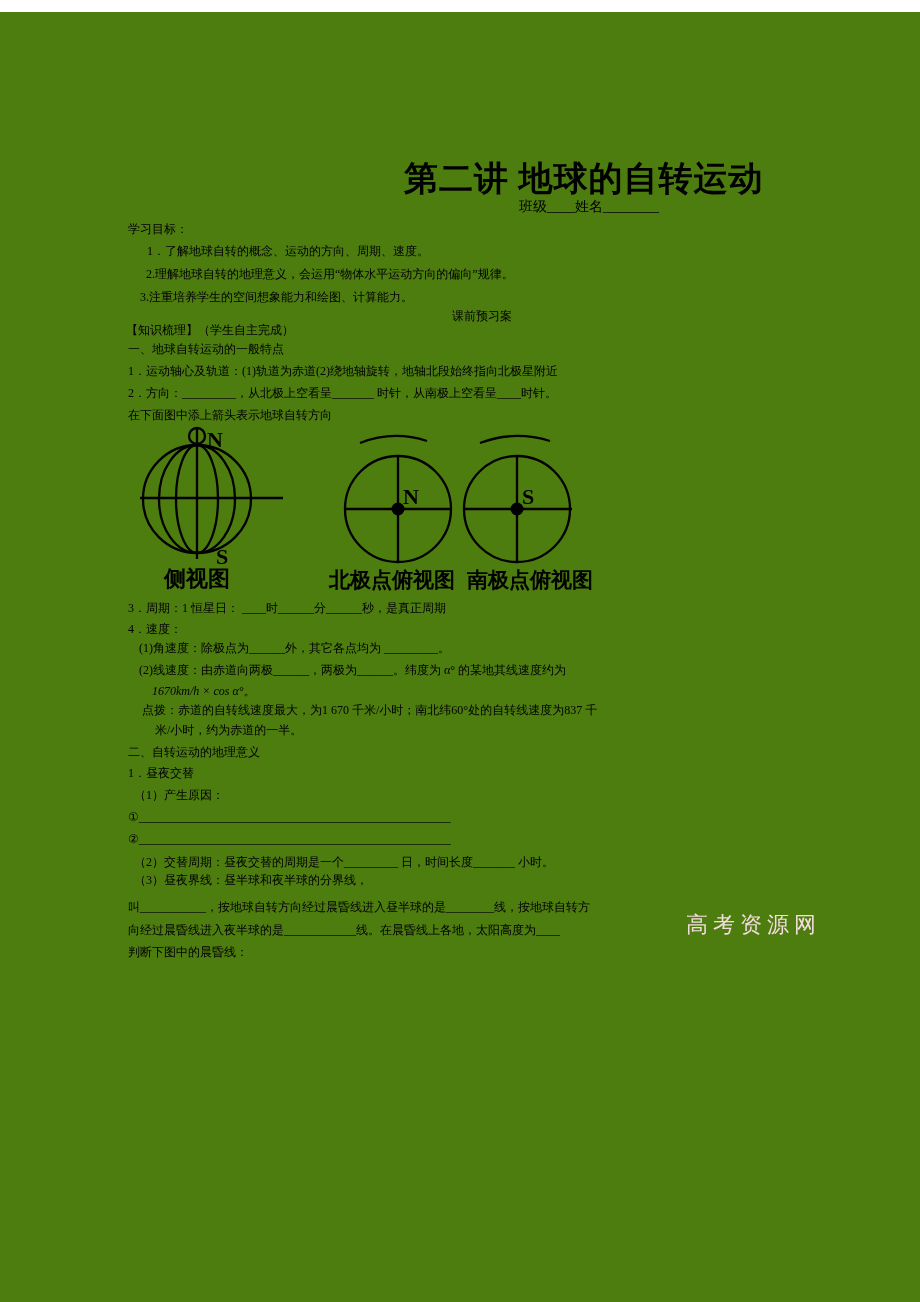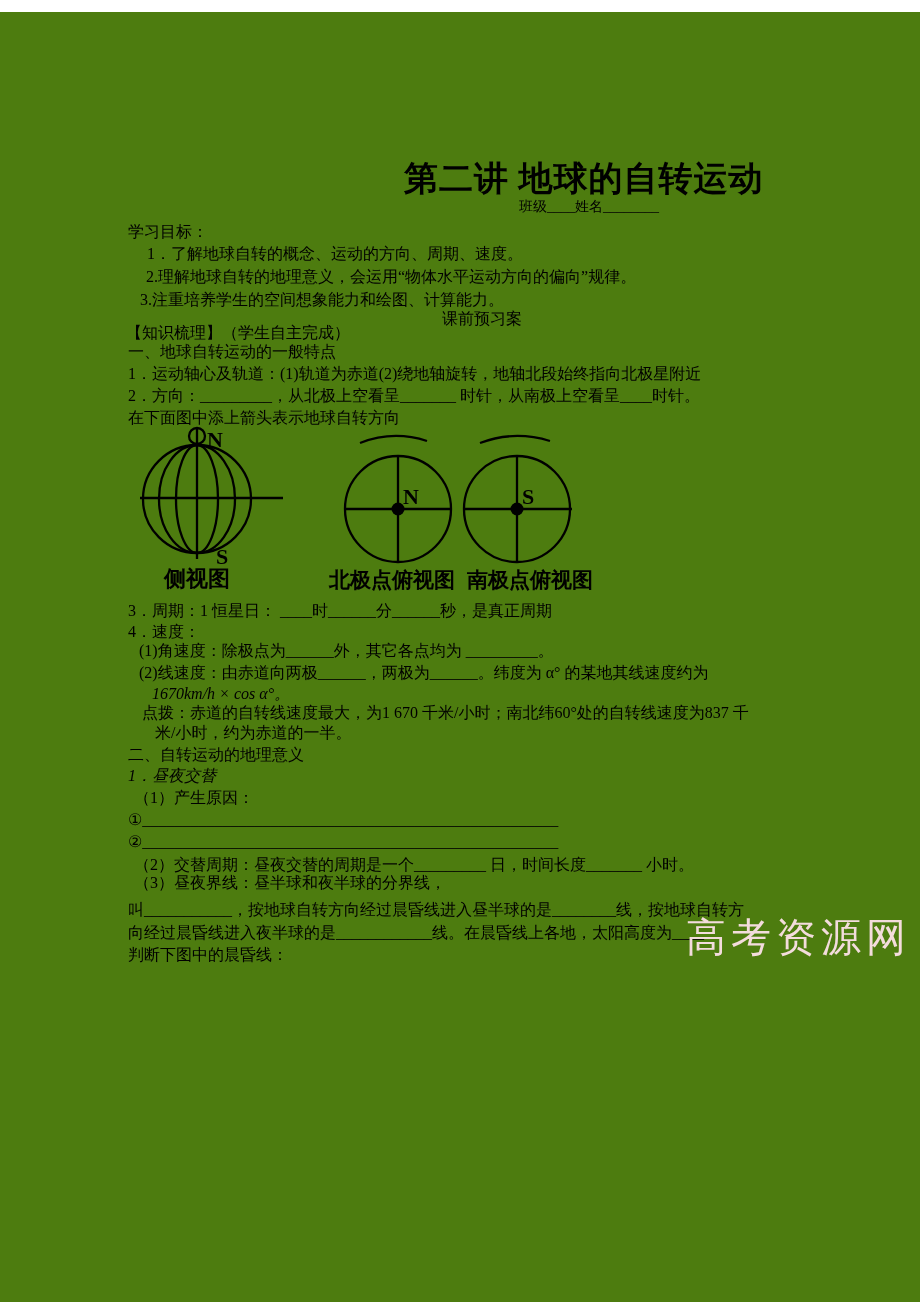--- a/index.html
+++ b/index.html
@@ -8,21 +8,21 @@
     width:920px;height:1302px;
     background:#4d7c0f;
     font-family:"Liberation Serif","DejaVu Serif",serif;
     color:#000;
     overflow:hidden;
     margin-top:12px;
   }
   .line{
     position:absolute;
     white-space:nowrap;
-    font-size:16px;
+    font-size:12px;
     line-height:1.2;
     color:#000;
   }
   .title{
     font-size:34px;
     font-weight:bold;
     letter-spacing:1px;
   }
   .classline{font-size:14px;}
   .centerline{
@@ -36,21 +36,21 @@
   .figures text{
     font-family:"Liberation Serif","DejaVu Serif",serif;
     fill:#000;
   }
   .ns-label{font-size:22px;font-weight:bold;}
   .fig-caption{font-size:21px;font-weight:bold;}
   .side-caption{font-size:22px;font-weight:bold;}
   .watermark{
     position:absolute;
     left:686px;top:898px;
-    font-size:40px;
+    font-size:22px;
     letter-spacing:5px;
     color:#f3dcdc;
     white-space:nowrap;
   }
 </style>
 </head>
 <body>
 
 <div class="page">
 
@@ -109,21 +109,21 @@
 
   <div class="line" style="left:128px;top:589px;">3．周期：1 恒星日： ____时______分______秒，是真正周期</div>
   <div class="line" style="left:128px;top:610px;">4．速度：</div>
   <div class="line" style="left:139px;top:629px;">(1)角速度：除极点为______外，其它各点均为 _________。</div>
   <div class="line" style="left:139px;top:651px;">(2)线速度：由赤道向两极______，两极为______。纬度为 α° 的某地其线速度约为</div>
   <div class="line" style="left:152px;top:672px;font-style:italic;">1670km/h × cos α°。</div>
   <div class="line" style="left:142px;top:691px;">点拨：赤道的自转线速度最大，为1 670 千米/小时；南北纬60°处的自转线速度为837 千</div>
   <div class="line" style="left:155px;top:711px;">米/小时，约为赤道的一半。</div>
 
   <div class="line" style="left:128px;top:733px;">二、自转运动的地理意义</div>
-  <div class="line" style="left:128px;top:754px;font-style:italic;">1．昼夜交替</div>
+  <div class="line" style="left:128px;top:754px;">1．昼夜交替</div>
   <div class="line" style="left:134px;top:776px;">（1）产生原因：</div>
   <div class="line" style="left:128px;top:798px;">①____________________________________________________</div>
   <div class="line" style="left:128px;top:820px;">②____________________________________________________</div>
   <div class="line" style="left:134px;top:843px;">（2）交替周期：昼夜交替的周期是一个_________ 日，时间长度_______ 小时。</div>
   <div class="line" style="left:134px;top:861px;">（3）昼夜界线：昼半球和夜半球的分界线，</div>
   <div class="line" style="left:128px;top:888px;">叫___________，按地球自转方向经过晨昏线进入昼半球的是________线，按地球自转方</div>
   <div class="line" style="left:128px;top:911px;">向经过晨昏线进入夜半球的是____________线。在晨昏线上各地，太阳高度为____</div>
   <div class="line" style="left:128px;top:933px;">判断下图中的晨昏线：</div>
 
   <div class="watermark">高考资源网</div>

